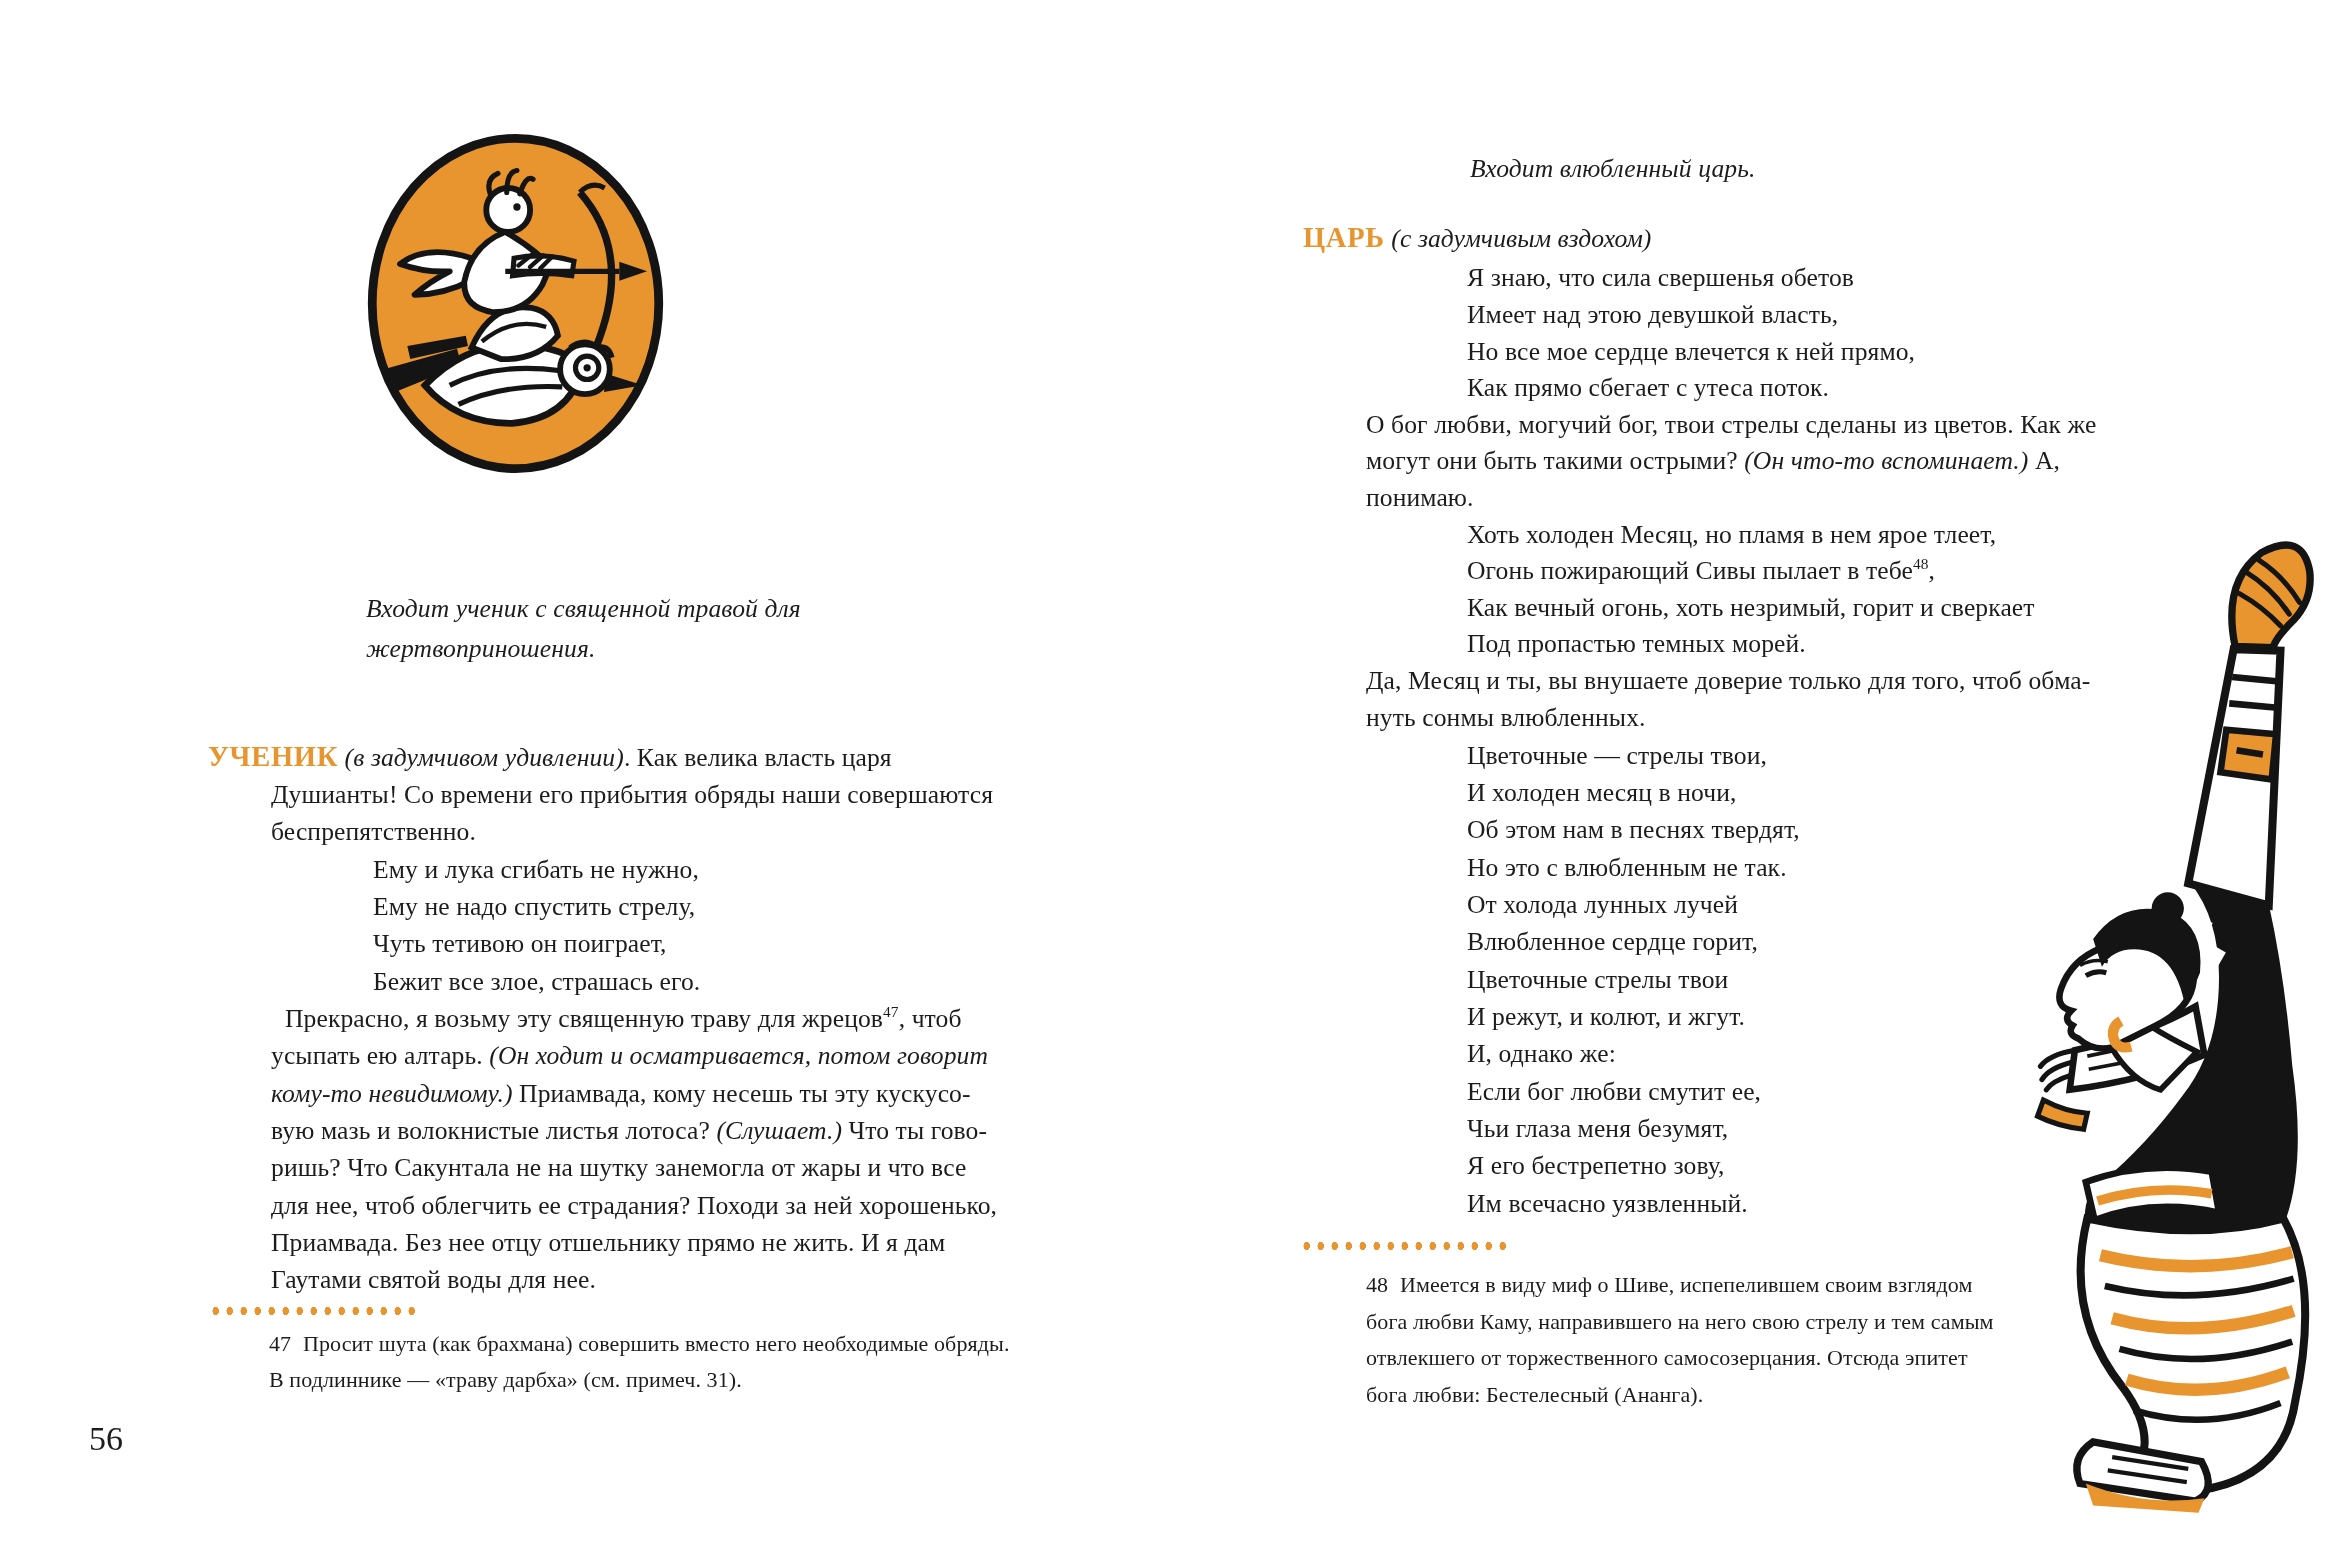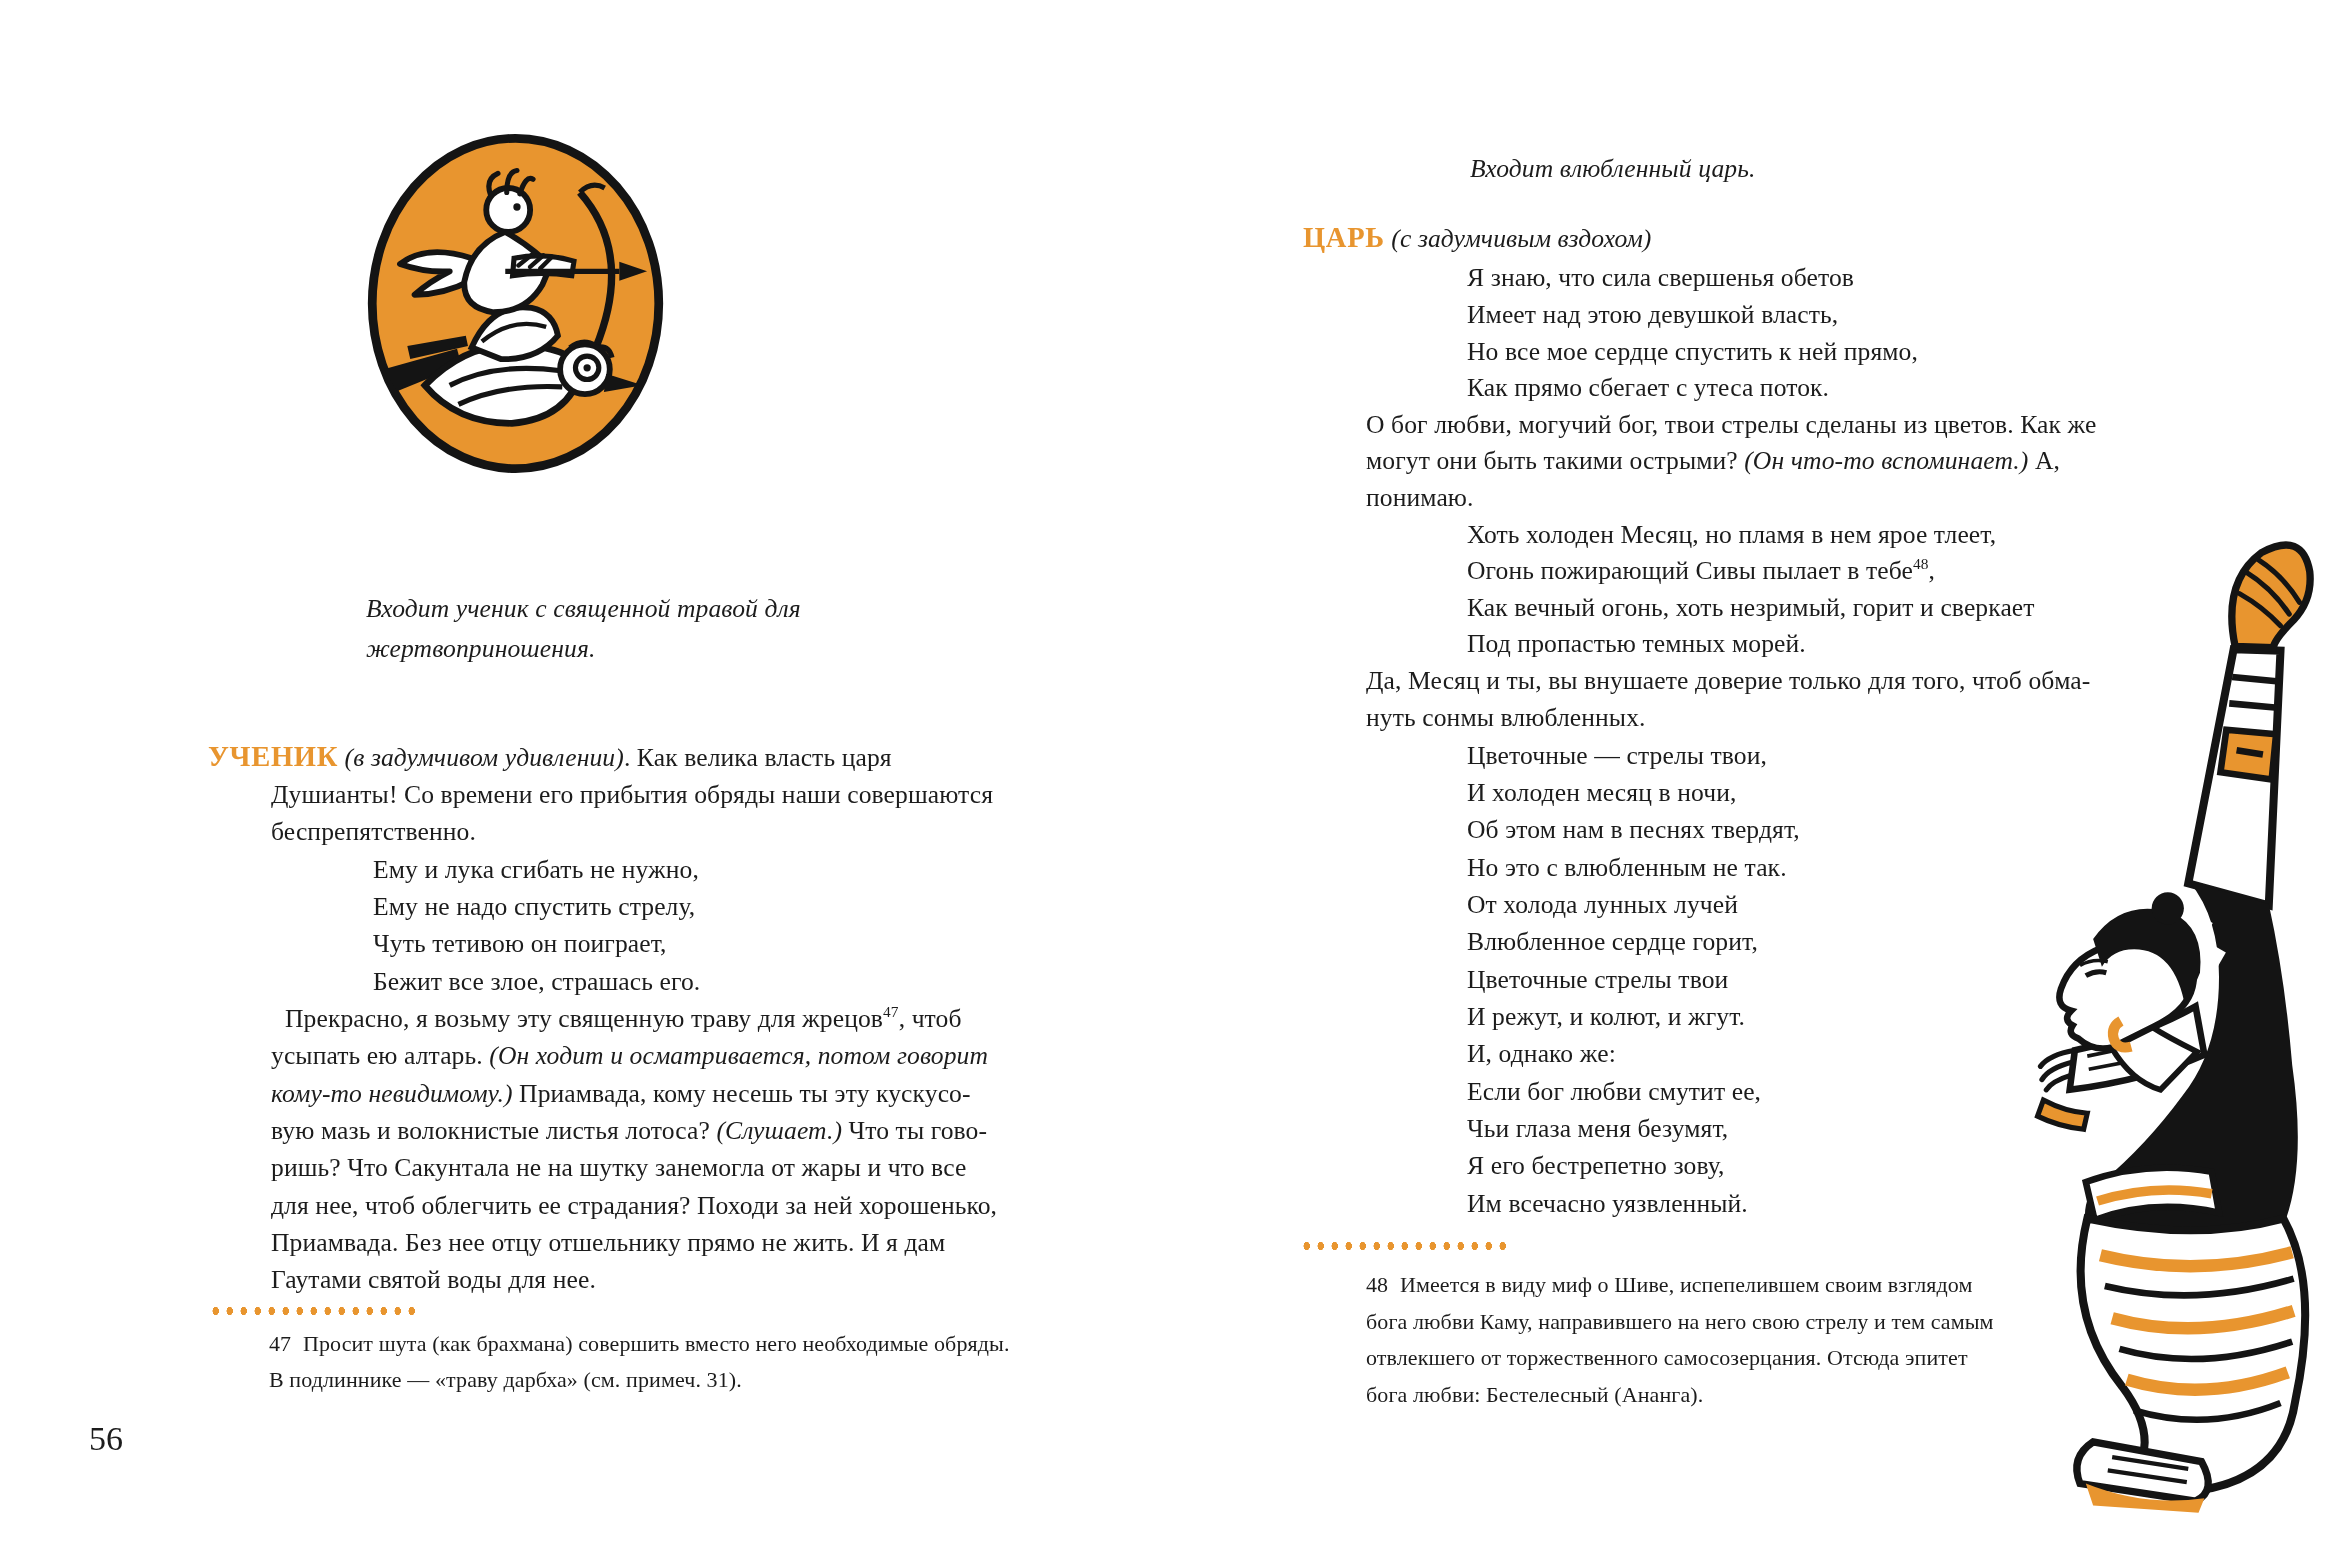--- a/index.html
+++ b/index.html
@@ -122,21 +122,21 @@
 
   <div class="pagenum" style="left:89px;top:1420px;">56</div>
 
   <div class="line stage" style="left:1470px;top:154px;">Входит влюбленный царь.</div>
 
   <div class="line" style="left:1303px;top:222px;">
     <span class="speaker">ЦАРЬ</span><span class="it"> (с задумчивым вздохом)</span>
   </div>
   <div class="line" style="left:1467px;top:263px;">Я знаю, что сила свершенья обетов</div>
   <div class="line" style="left:1467px;top:300px;">Имеет над этою девушкой власть,</div>
-  <div class="line" style="left:1467px;top:337px;">Но все мое сердце спустить к ней прямо,</div>
+  <div class="line" style="left:1467px;top:337px;">Но все мое сердце влечется к ней прямо,</div>
   <div class="line" style="left:1467px;top:373px;">Как прямо сбегает с утеса поток.</div>
   <div class="line" style="left:1366px;top:446px;">
     <span>могут они быть такими острыми? </span><span class="it">(Он что-то вспоминает.)</span><span> А,</span>
   </div>
   <div class="line" style="left:1366px;top:410px;">О бог любви, могучий бог, твои стрелы сделаны из цветов. Как же</div>
   <div class="line" style="left:1366px;top:483px;">понимаю.</div>
   <div class="line" style="left:1467px;top:520px;">Хоть холоден Месяц, но пламя в нем ярое тлеет,</div>
   <div class="line" style="left:1467px;top:556px;">
     <span>Огонь пожирающий Сивы пылает в тебе</span><sup>48</sup><span>,</span>
   </div>

